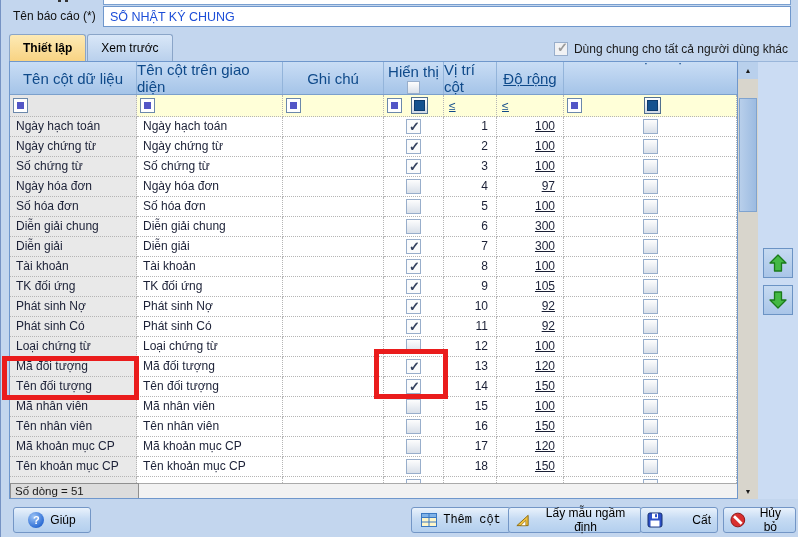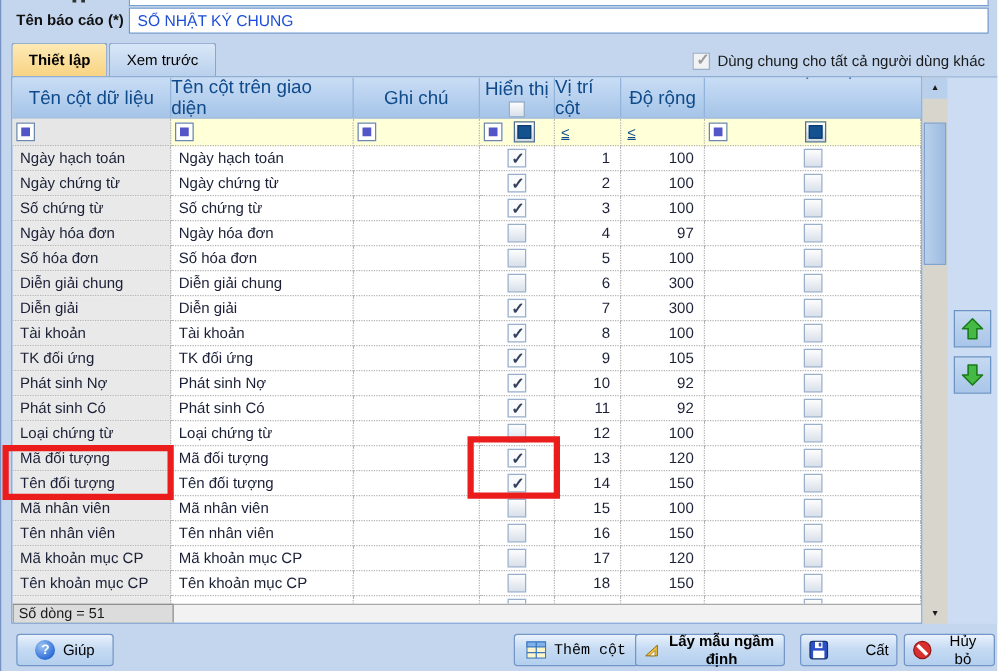--- a/index.html
+++ b/index.html
@@ -6,21 +6,21 @@
   #app{position:relative;width:798px;height:537px;background:#c3d6ee;
        font-family:"Liberation Sans",sans-serif;overflow:hidden;
        border-left:1px solid #7693c4;box-sizing:border-box;}
 
   
   .top-frag{position:absolute;left:102px;top:0;width:688px;height:5px;background:#fff;
             border:1px solid #7aa0d0;border-top:none;box-sizing:border-box;}
   .top-dots{position:absolute;left:57px;top:0;width:3px;height:2px;background:#333;
             box-shadow:7px 0 0 #333;}
 
-  .name-lbl{position:absolute;left:12px;top:9px;font-size:12px;color:#101010;font-weight:bold;}
+  .name-lbl{position:absolute;left:12px;top:9px;font-size:12px;color:#101010;}
   .name-input{position:absolute;left:102px;top:6px;width:688px;height:21px;
               border:1px solid #6f97cc;background:#fff;font-family:"Liberation Sans",sans-serif;
               font-size:12.5px;color:#1d4ed8;padding:0 0 0 6px;box-sizing:border-box;}
 
   .tabs{position:absolute;left:8px;top:34px;height:40px;display:flex;}
   .tab{height:27px;padding:0 13px;display:flex;align-items:center;font-size:12px;color:#000;
        border:1px solid #8aa5c8;border-bottom:none;border-radius:3px 3px 0 0;
        background:linear-gradient(#d9e7f8,#b9d0ec);margin-right:1px;box-sizing:border-box;}
   .tab.active{background:linear-gradient(#fdeab5,#f8d383);font-weight:700;}
 
@@ -39,21 +39,21 @@
 
   
   .grid{position:absolute;left:8px;top:61px;width:729px;height:438px;background:#fff;
         border:1px solid #6f97cc;box-sizing:border-box;overflow:hidden;}
   .ghead{display:flex;height:33px;background:linear-gradient(#c9ddf5,#a5c4e8);
          border-bottom:1px solid #7ba0cc;box-sizing:border-box;}
   .hc{box-sizing:border-box;border-right:1px solid #93b4da;color:#0f4a8a;font-size:15px;
       display:flex;align-items:center;justify-content:center;flex-direction:column;gap:1px;}
   .hc:last-child{border-right:none;gap:41px;}
   .c1{width:127px;} .c2{width:146px;} .c3{width:101px;} .c4{width:60px;}
-  .c5{width:53px;} .c6{width:67px;} .c7{width:173px;}
+  .c5{width:53px;} .c6{width:67px;text-decoration:underline;} .c7{width:173px;}
 
   .gfilter{display:flex;height:22px;background:#ffffd8;}
   .fc{box-sizing:border-box;border-right:1px dotted #b5b5b5;border-bottom:1px dotted #b5b5b5;
       display:flex;align-items:center;padding-left:3px;gap:9px;position:relative;}
   .fc.gray{background:#e6e6e6;}
   .ficon{width:15px;height:15px;background:#fff;border:1px solid #6b88ab;display:inline-flex;
          align-items:center;justify-content:center;box-sizing:border-box;flex:none;}
   .ficon>span{width:7px;height:7px;background:#5356c6;}
   .dicon{width:17px;height:17px;border:1px solid #51708f;
          background:linear-gradient(#fdfeff,#cfd9e6);display:inline-flex;align-items:center;
@@ -95,21 +95,21 @@
              display:flex;align-items:center;justify-content:center;cursor:pointer;}
   .arrow-btn.up{top:186px;} .arrow-btn.down{top:223px;}
 
   
   .btn{position:absolute;top:507px;height:26px;display:flex;align-items:center;
        justify-content:center;gap:6px;background:linear-gradient(#e9f2fc,#c6dbf3 45%,#b3cfee);
        border:1px solid #7396c6;border-radius:3px;font-family:"Liberation Sans",sans-serif;
        font-size:12px;color:#000;box-sizing:border-box;cursor:pointer;}
   .btn.help{left:12px;width:78px;}
   .btn.addcol{left:410px;width:100px;font-family:Liberation Mono, monospace;}
-  .btn.sample{left:507px;width:120px;font-weight:bold;}
+  .btn.sample{left:507px;width:134px;}
   .btn.save{left:639px;width:78px;justify-content:space-between;}
   .btn.cancel{left:722px;width:73px;}
   .help-icon{width:16px;height:16px;border-radius:50%;flex:none;
              background:radial-gradient(circle at 35% 30%,#9cc3f5,#2f6fd6 70%,#1b4fa8);
              color:#fff;font-weight:700;font-size:11px;display:inline-flex;
              align-items:center;justify-content:center;}
 
   
   .hl{position:absolute;border:5px solid #ea1c1c;box-sizing:border-box;z-index:60;}
   .hl1{left:1px;top:356px;width:137px;height:44px;}

